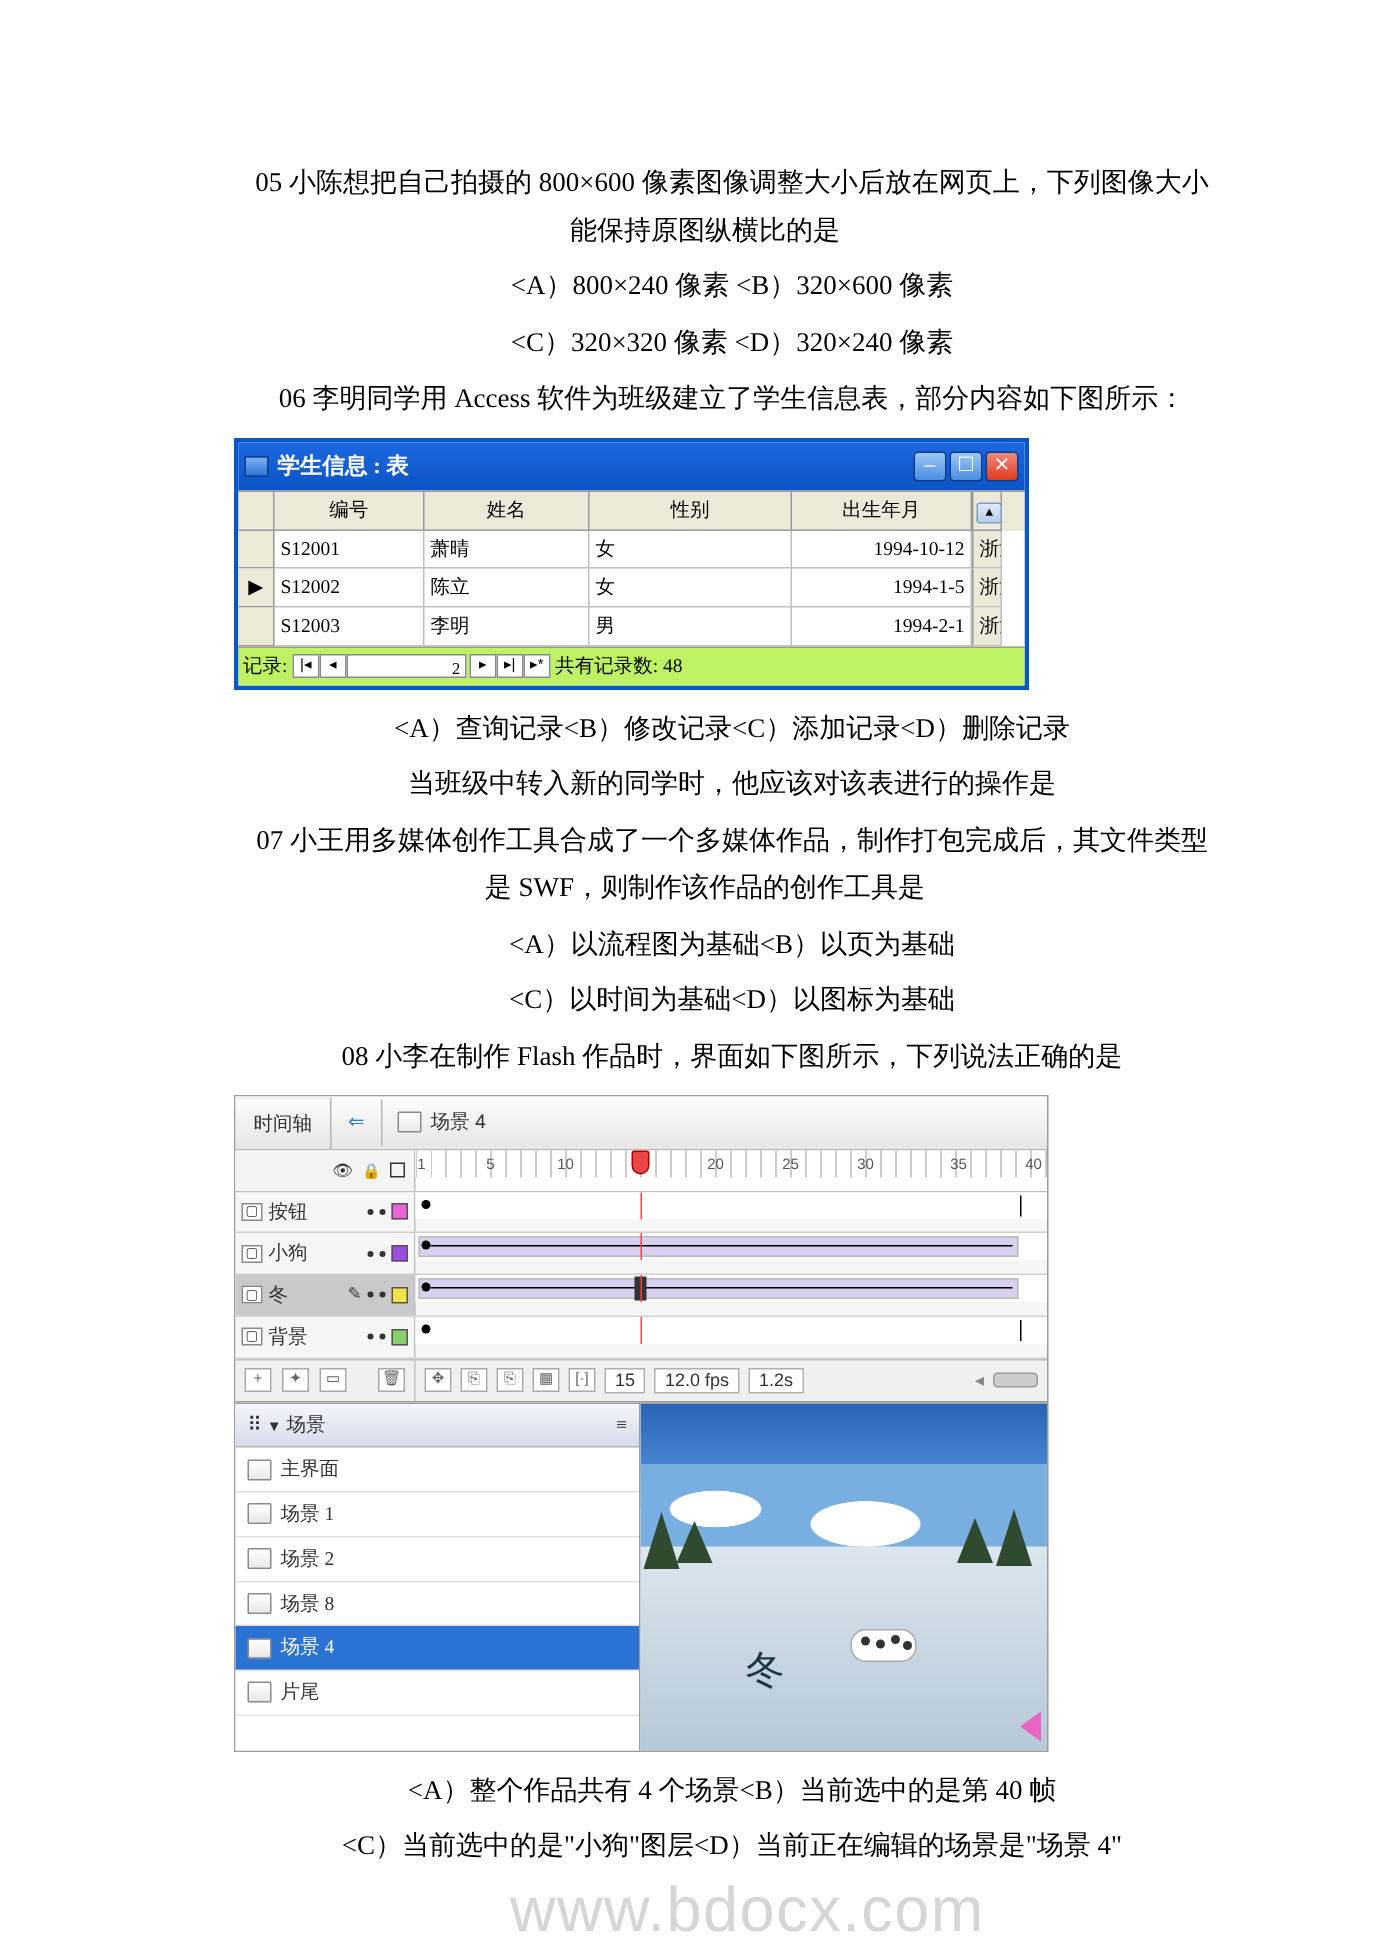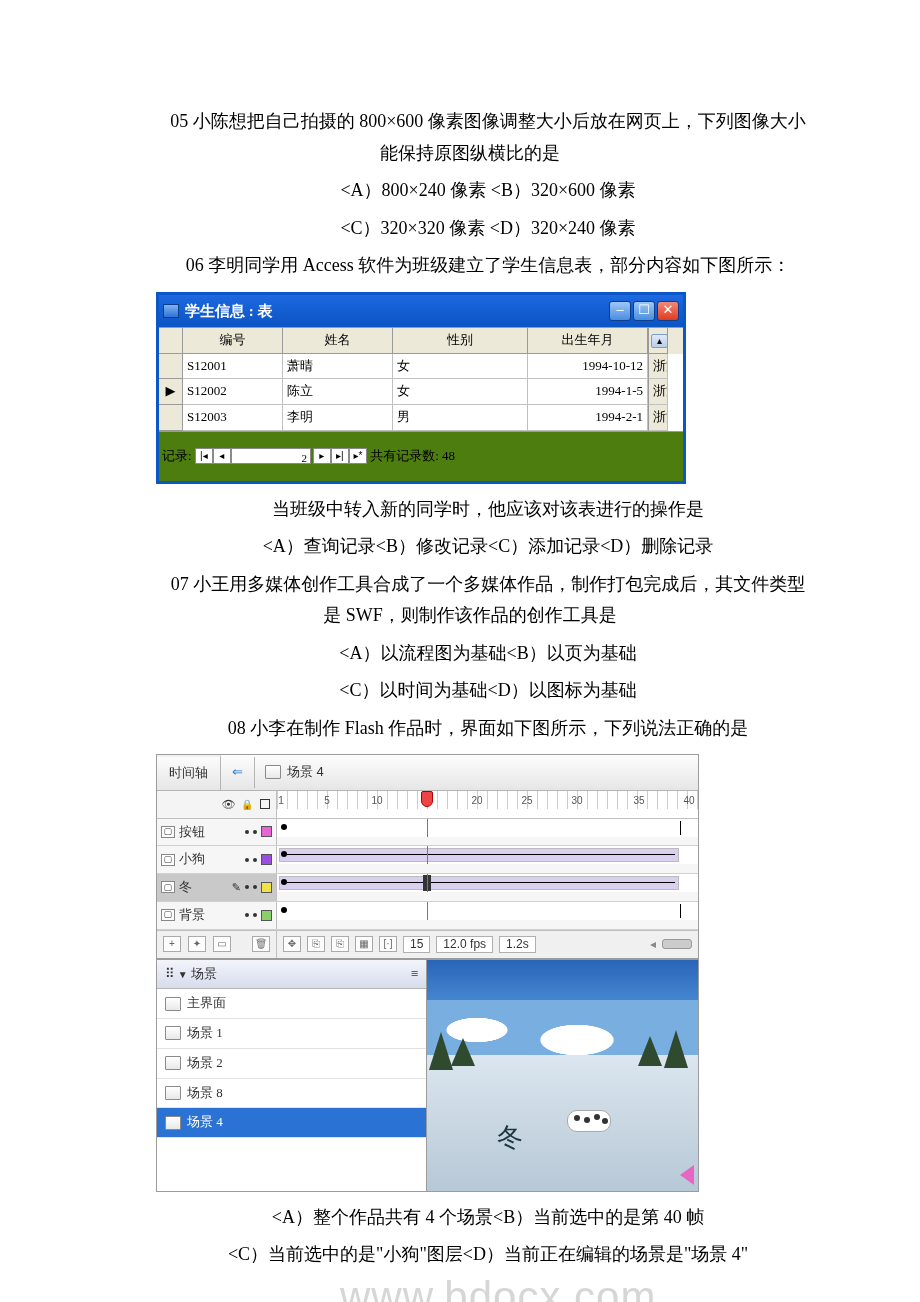--- a/index.html
+++ b/index.html
@@ -106,23 +106,23 @@
     background: linear-gradient(#dfeaf9,#b8cde8);
     border: 1px solid #7a9ec8;
     border-radius: 2px;
     display: inline-block;
     font-size: 10px;
     text-align: center;
     line-height: 12px;
   }
   .access-nav {
     display: flex; align-items: center;
-    background: #4d7c0f;
+    background: #bef264;
     border-top: 1px solid #9a9a9a;
-    padding: 13px 3px;
+    padding: 1px 3px;
     font-family: "SimSun", serif;
   }
   .navbtn {
     width: 18px; height: 16px;
     background: #fff;
     border: 1px solid #8a8a8a;
     display: inline-flex; align-items: center; justify-content: center;
     font-size: 10px; font-family: Arial;
     margin: 0 0px;
   }
@@ -357,22 +357,22 @@
         <span class="navbtn">◂</span>
         <span class="navbox">2</span>
         <span class="navbtn">▸</span>
         <span class="navbtn">▸|</span>
         <span class="navbtn">▸*</span>
         &nbsp;<span>共有记录数: 48</span>
       </div>
     </div>
   </div>
 
+  <p class="para">&lt;A）查询记录&lt;B）修改记录&lt;C）添加记录&lt;D）删除记录</p>
   <p class="para">当班级中转入新的同学时，他应该对该表进行的操作是</p>
-  <p class="para">&lt;A）查询记录&lt;B）修改记录&lt;C）添加记录&lt;D）删除记录</p>
 
   <p class="para">07 小王用多媒体创作工具合成了一个多媒体作品，制作打包完成后，其文件类型是 SWF，则制作该作品的创作工具是</p>
   <p class="para">&lt;A）以流程图为基础&lt;B）以页为基础</p>
 
   <div class="rel">
     <div class="watermark">www.bdocx.com</div>
     <p class="para" style="position:relative;z-index:1;">&lt;C）以时间为基础&lt;D）以图标为基础</p>
     <p class="para" style="position:relative;z-index:1;">08 小李在制作 Flash 作品时，界面如下图所示，下列说法正确的是</p>
   </div>
 
@@ -513,20 +513,24 @@
             <span>场景 2</span>
           </div>
         <div class="scene-item">
             <span class="scene-icon"></span>
             <span>场景 8</span>
           </div>
         <div class="scene-item sel">
             <span class="scene-icon"></span>
             <span>场景 4</span>
           </div>
+        <div class="scene-item">
+            <span class="scene-icon"></span>
+            <span>片尾</span>
+          </div>
       </div>
       <div class="canvas-area">
         <div class="sky"></div>
         <div class="clouds"></div>
         <div class="snow"></div>
         <div class="tree" style="top:70px; right:10px"></div>
         <div class="tree" style="top:76px; right:36px; border-bottom-width:30px"></div>
         <div class="tree" style="top:72px; left:2px"></div>
         <div class="tree" style="top:78px; left:24px; border-bottom-width:28px"></div>
         <div class="char-text" style="left:70px; top:155px">冬</div>

